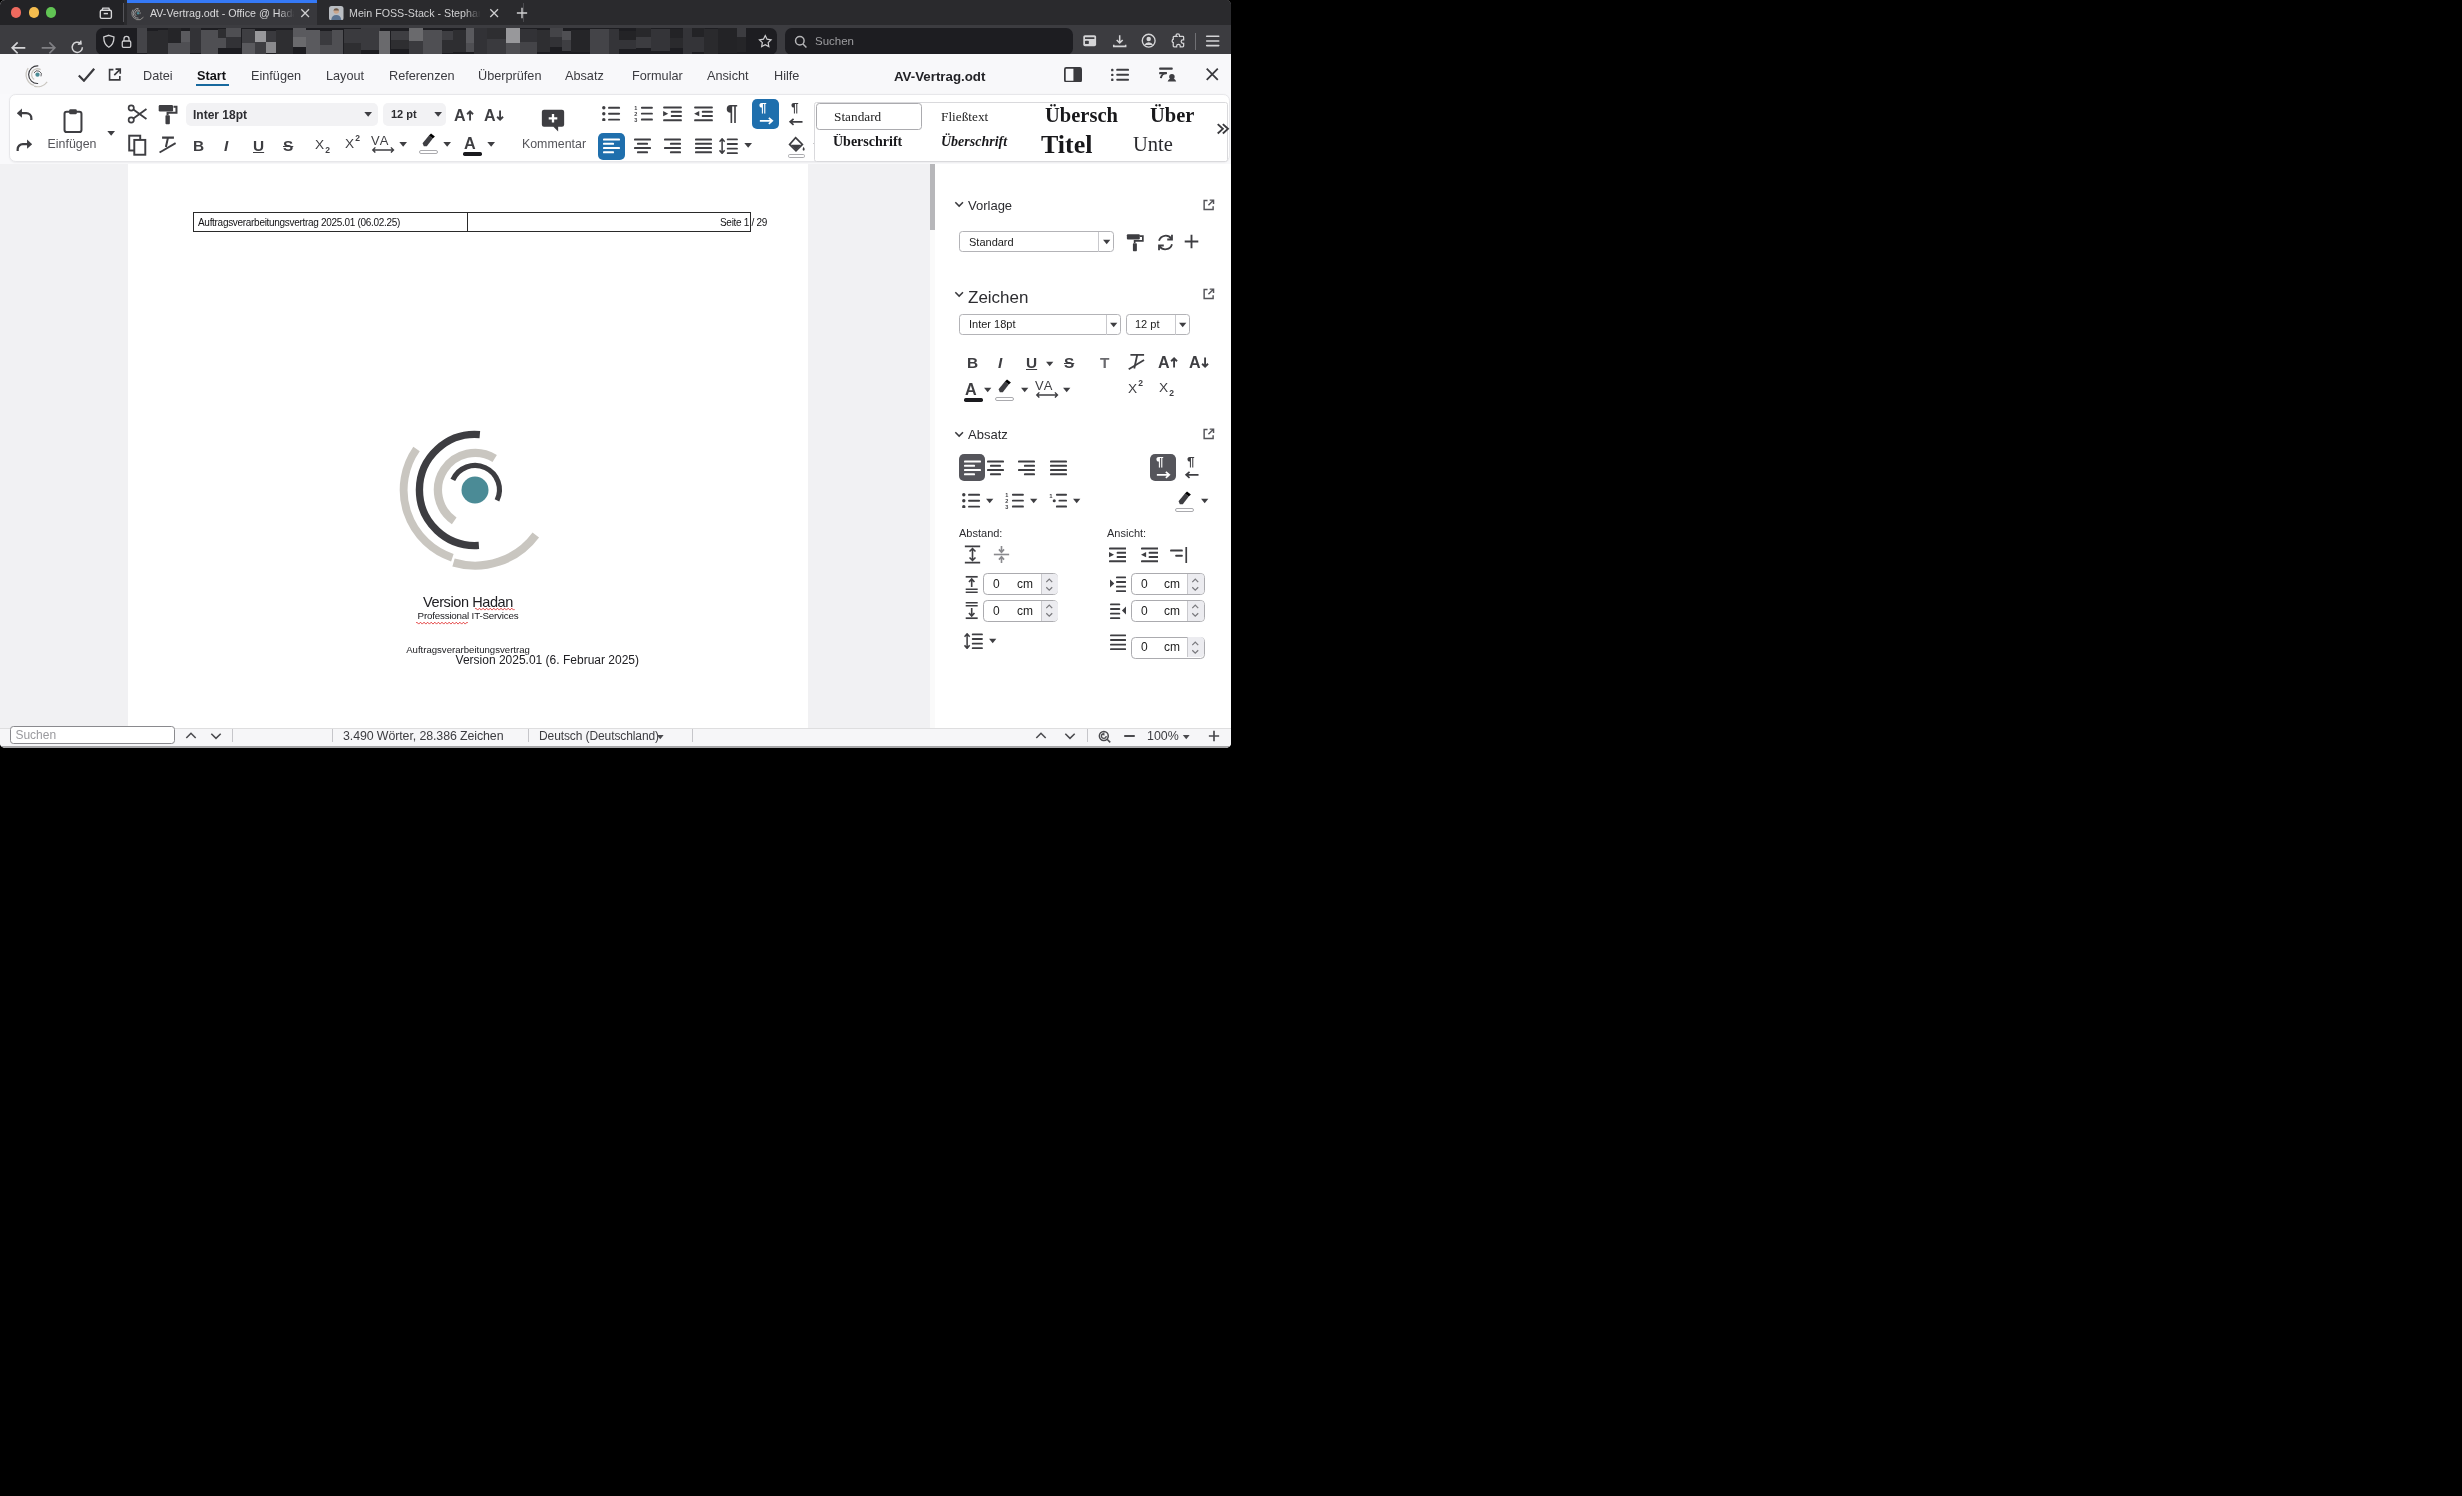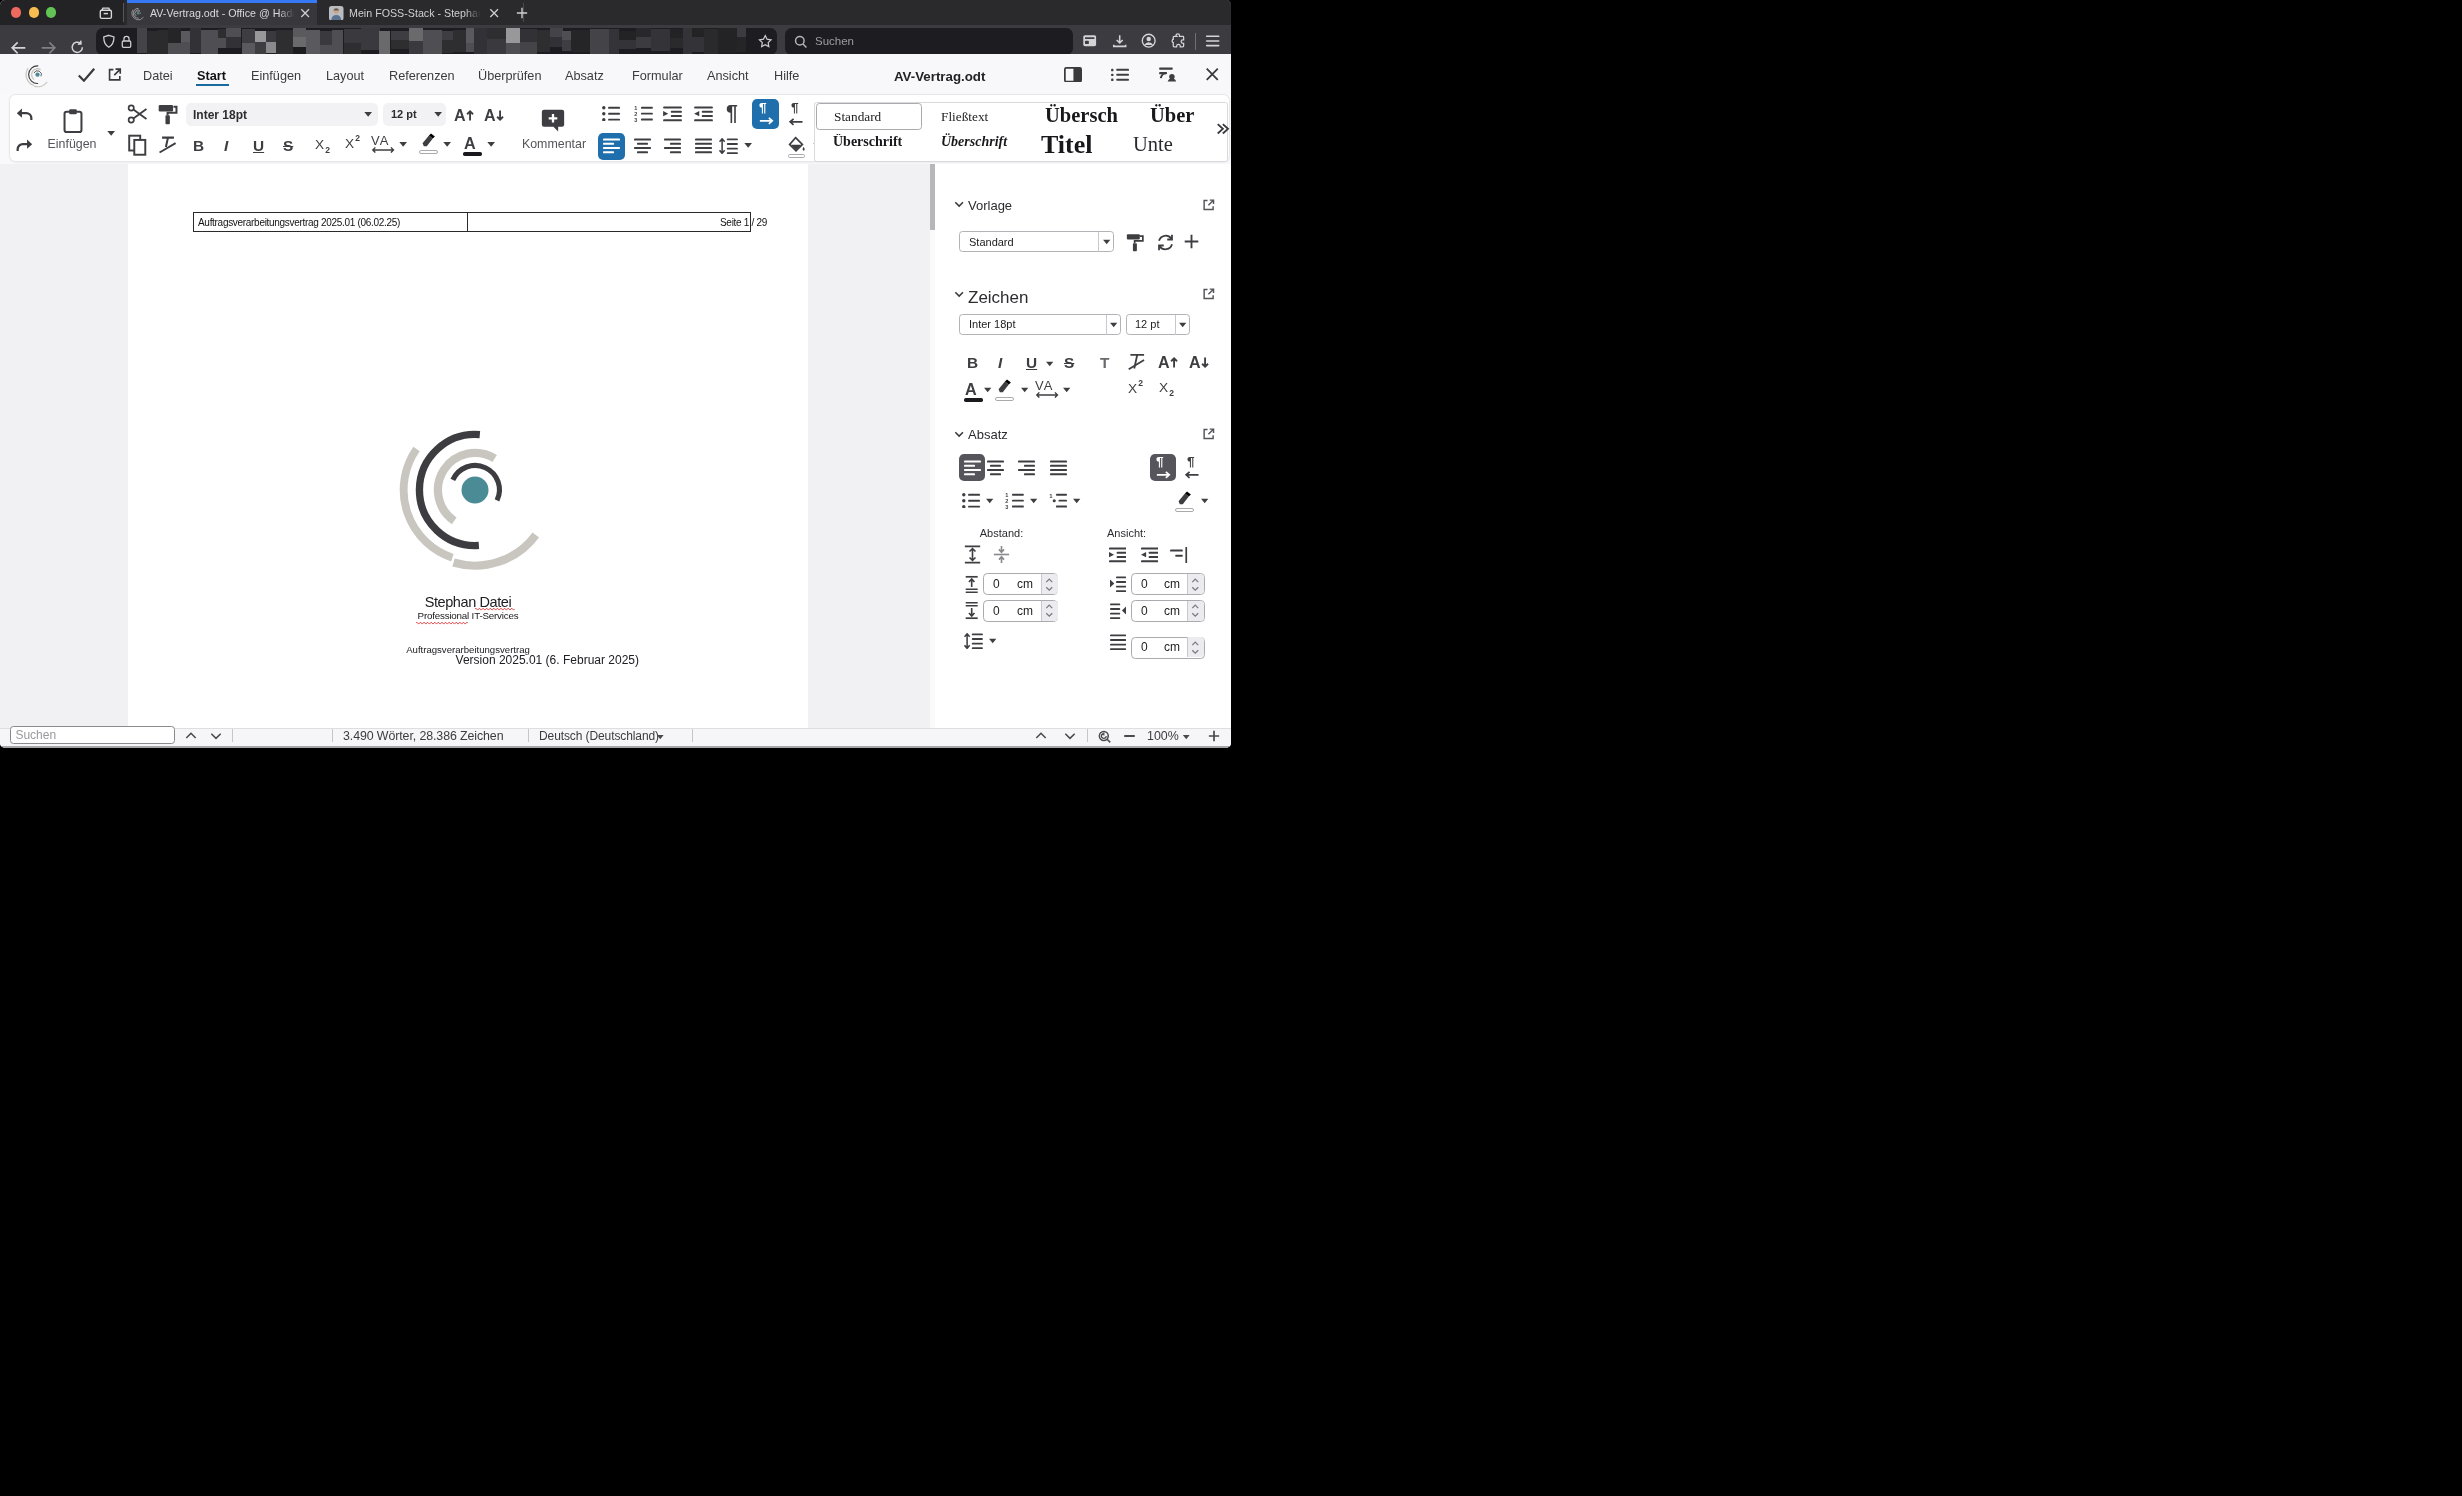--- a/index.html
+++ b/index.html
@@ -422,21 +422,21 @@
 <div class="a" style="left:198px;top:217px;width:265px;height:13px;font-size:10px;letter-spacing:-0.3px;color:#131316;white-space:nowrap;">Auftragsverarbeitungsvertrag 2025.01 (06.02.25)</div>
 <div class="a" style="left:680px;top:217px;width:87px;height:13px;font-size:10px;letter-spacing:-0.3px;color:#131316;text-align:right;">Seite 1 / 29</div>
 <svg width="188" height="188" viewBox="0 0 220 220" style="position:absolute;left:381px;top:396px;">
       <path d="M 135.72 122.27 A 28.5 28.5 0 1 0 84.07 98.18" fill="none" stroke="#3d3d41" stroke-width="6.00"></path>
       <path d="M 133.05 73.11 A 43.5 43.5 0 0 0 85.68 146.06" fill="none" stroke="#c9c6c0" stroke-width="9.70"></path>
       <path d="M 115.67 45.25 A 65.0 65.0 0 1 0 114.53 174.84" fill="none" stroke="#3d3d41" stroke-width="8.60"></path>
       <path d="M 41.60 62.11 A 83.5 83.5 0 0 0 83.51 189.19" fill="none" stroke="#c9c6c0" stroke-width="9.20"></path>
       <path d="M 84.86 194.86 A 88.5 88.5 0 0 0 181.14 162.64" fill="none" stroke="#c9c6c0" stroke-width="9.50"></path>
       <circle cx="110" cy="110" r="15.80" fill="#4b8b96"></circle>
     </svg>
-<div class="a" style="left:297px;top:594px;width:342px;height:20.5px;font-size:14.5px;letter-spacing:-0.4px;color:#202024;text-align:center;">Stephan Datei</div>
+<div class="a" style="left:297px;top:594px;width:342px;height:20.5px;font-size:14.5px;letter-spacing:-0.4px;color:#202024;text-align:center;">Version Hadan</div>
 <div class="a" style="left:297px;top:610px;width:342px;height:12px;font-size:9.8px;letter-spacing:-0.2px;color:#202024;text-align:center;">Professional IT-Services</div>
 <svg width="41" height="4.3" viewBox="0 0 48 5" style="position:absolute;left:475px;top:607px;">
       <path d="M0 2.5 q1.05 -2.2 2.1 0 q1.05 2.2 2.1 0 q1.05 -2.2 2.1 0 q1.05 2.2 2.1 0 q1.05 -2.2 2.1 0 q1.05 2.2 2.1 0 q1.05 -2.2 2.1 0 q1.05 2.2 2.1 0 q1.05 -2.2 2.1 0 q1.05 2.2 2.1 0 q1.05 -2.2 2.1 0 q1.05 2.2 2.1 0 q1.05 -2.2 2.1 0 q1.05 2.2 2.1 0 q1.05 -2.2 2.1 0 q1.05 2.2 2.1 0 q1.05 -2.2 2.1 0 q1.05 2.2 2.1 0 q1.05 -2.2 2.1 0 q1.05 2.2 2.1 0 q1.05 -2.2 2.1 0 q1.05 2.2 2.1 0 " fill="none" stroke="#e03131" stroke-width="1.1"></path>
     </svg>
 <svg width="52" height="4.3" viewBox="0 0 61 5" style="position:absolute;left:416px;top:621px;">
       <path d="M0 2.5 q1.05 -2.2 2.1 0 q1.05 2.2 2.1 0 q1.05 -2.2 2.1 0 q1.05 2.2 2.1 0 q1.05 -2.2 2.1 0 q1.05 2.2 2.1 0 q1.05 -2.2 2.1 0 q1.05 2.2 2.1 0 q1.05 -2.2 2.1 0 q1.05 2.2 2.1 0 q1.05 -2.2 2.1 0 q1.05 2.2 2.1 0 q1.05 -2.2 2.1 0 q1.05 2.2 2.1 0 q1.05 -2.2 2.1 0 q1.05 2.2 2.1 0 q1.05 -2.2 2.1 0 q1.05 2.2 2.1 0 q1.05 -2.2 2.1 0 q1.05 2.2 2.1 0 q1.05 -2.2 2.1 0 q1.05 2.2 2.1 0 q1.05 -2.2 2.1 0 q1.05 2.2 2.1 0 q1.05 -2.2 2.1 0 q1.05 2.2 2.1 0 q1.05 -2.2 2.1 0 q1.05 2.2 2.1 0 q1.05 -2.2 2.1 0 " fill="none" stroke="#e03131" stroke-width="1.1"></path>
     </svg>
 <div class="a" style="left:297px;top:644px;width:342px;height:12px;font-size:9.6px;color:#202024;text-align:center;">Auftragsverarbeitungsvertrag</div>
 <div class="a" style="left:297px;top:653px;width:342px;height:12px;font-size:12px;color:#202024;text-align:right;">Version 2025.01 (6. Februar 2025)</div>
 <div class="a" style="left:930px;top:164px;width:5.6px;height:564px;background:#fafafa;"></div>
@@ -614,21 +614,21 @@
       <path d="M 1.25 1.0 L 9.75 1.0 L 5.5 6.0 Z" fill="#3e3e42"></path>
     </svg>
 <svg width="17" height="14.5" viewBox="0 0 20 17" style="position:absolute;left:1176px;top:491px;">
       <path d="M3 12 L10.5 3 L15 6.5 L8 15.5 L4.5 15.5 Z" fill="#3e3e42"></path>
       <path d="M10.5 3 L13 0.5 L17.5 4 L15 6.5 Z" fill="#3e3e42faded"></path>
     </svg>
 <div class="a" style="left:1175px;top:508px;width:19px;height:4.3px;background:#fff;border:1.2px solid #aaaaae;border-radius:2.1px;"></div>
 <svg width="9.4" height="6" viewBox="0 0 11 7" style="position:absolute;left:1200px;top:498px;">
       <path d="M 1.25 1.0 L 9.75 1.0 L 5.5 6.0 Z" fill="#3e3e42"></path>
     </svg>
-<div class="a" style="left:959px;top:527px;width:85px;height:15.4px;font-size:11px;color:#2c2c30;text-align:center;">Abstand:</div>
+<div class="a" style="left:959px;top:527px;width:85px;height:15.4px;font-size:11px;color:#2c2c30;">Abstand:</div>
 <div class="a" style="left:1107px;top:527px;width:85px;height:15.4px;font-size:11px;color:#2c2c30;">Ansicht:</div>
 <svg width="17" height="19" viewBox="0 0 20 22" style="position:absolute;left:964px;top:545px;">
       <path d="M1 1.5 H19 M1 20.5 H19 M10 4.5 V17.5 M6.5 7.5 L10 4 L13.5 7.5 M6.5 14.5 L10 18 L13.5 14.5" fill="none" stroke="#3e3e42" stroke-width="1.9"></path>
     </svg>
 <svg width="17" height="19" viewBox="0 0 20 22" style="position:absolute;left:993px;top:545px;">
       <path d="M1 11 H19" stroke="#8a8a8e" stroke-width="1.9"></path>
       <path d="M10 1 V8 M7 5 L10 8.5 L13 5 M10 21 V14 M7 17 L10 13.5 L13 17" fill="none" stroke="#8a8a8e" stroke-width="1.9"></path>
     </svg>
 <svg width="17" height="16.2" viewBox="0 0 20 19" style="position:absolute;left:1109px;top:547px;">
       <rect x="0" y="0.5" width="22" height="2.4" rx="1" fill="#3e3e42"></rect>

